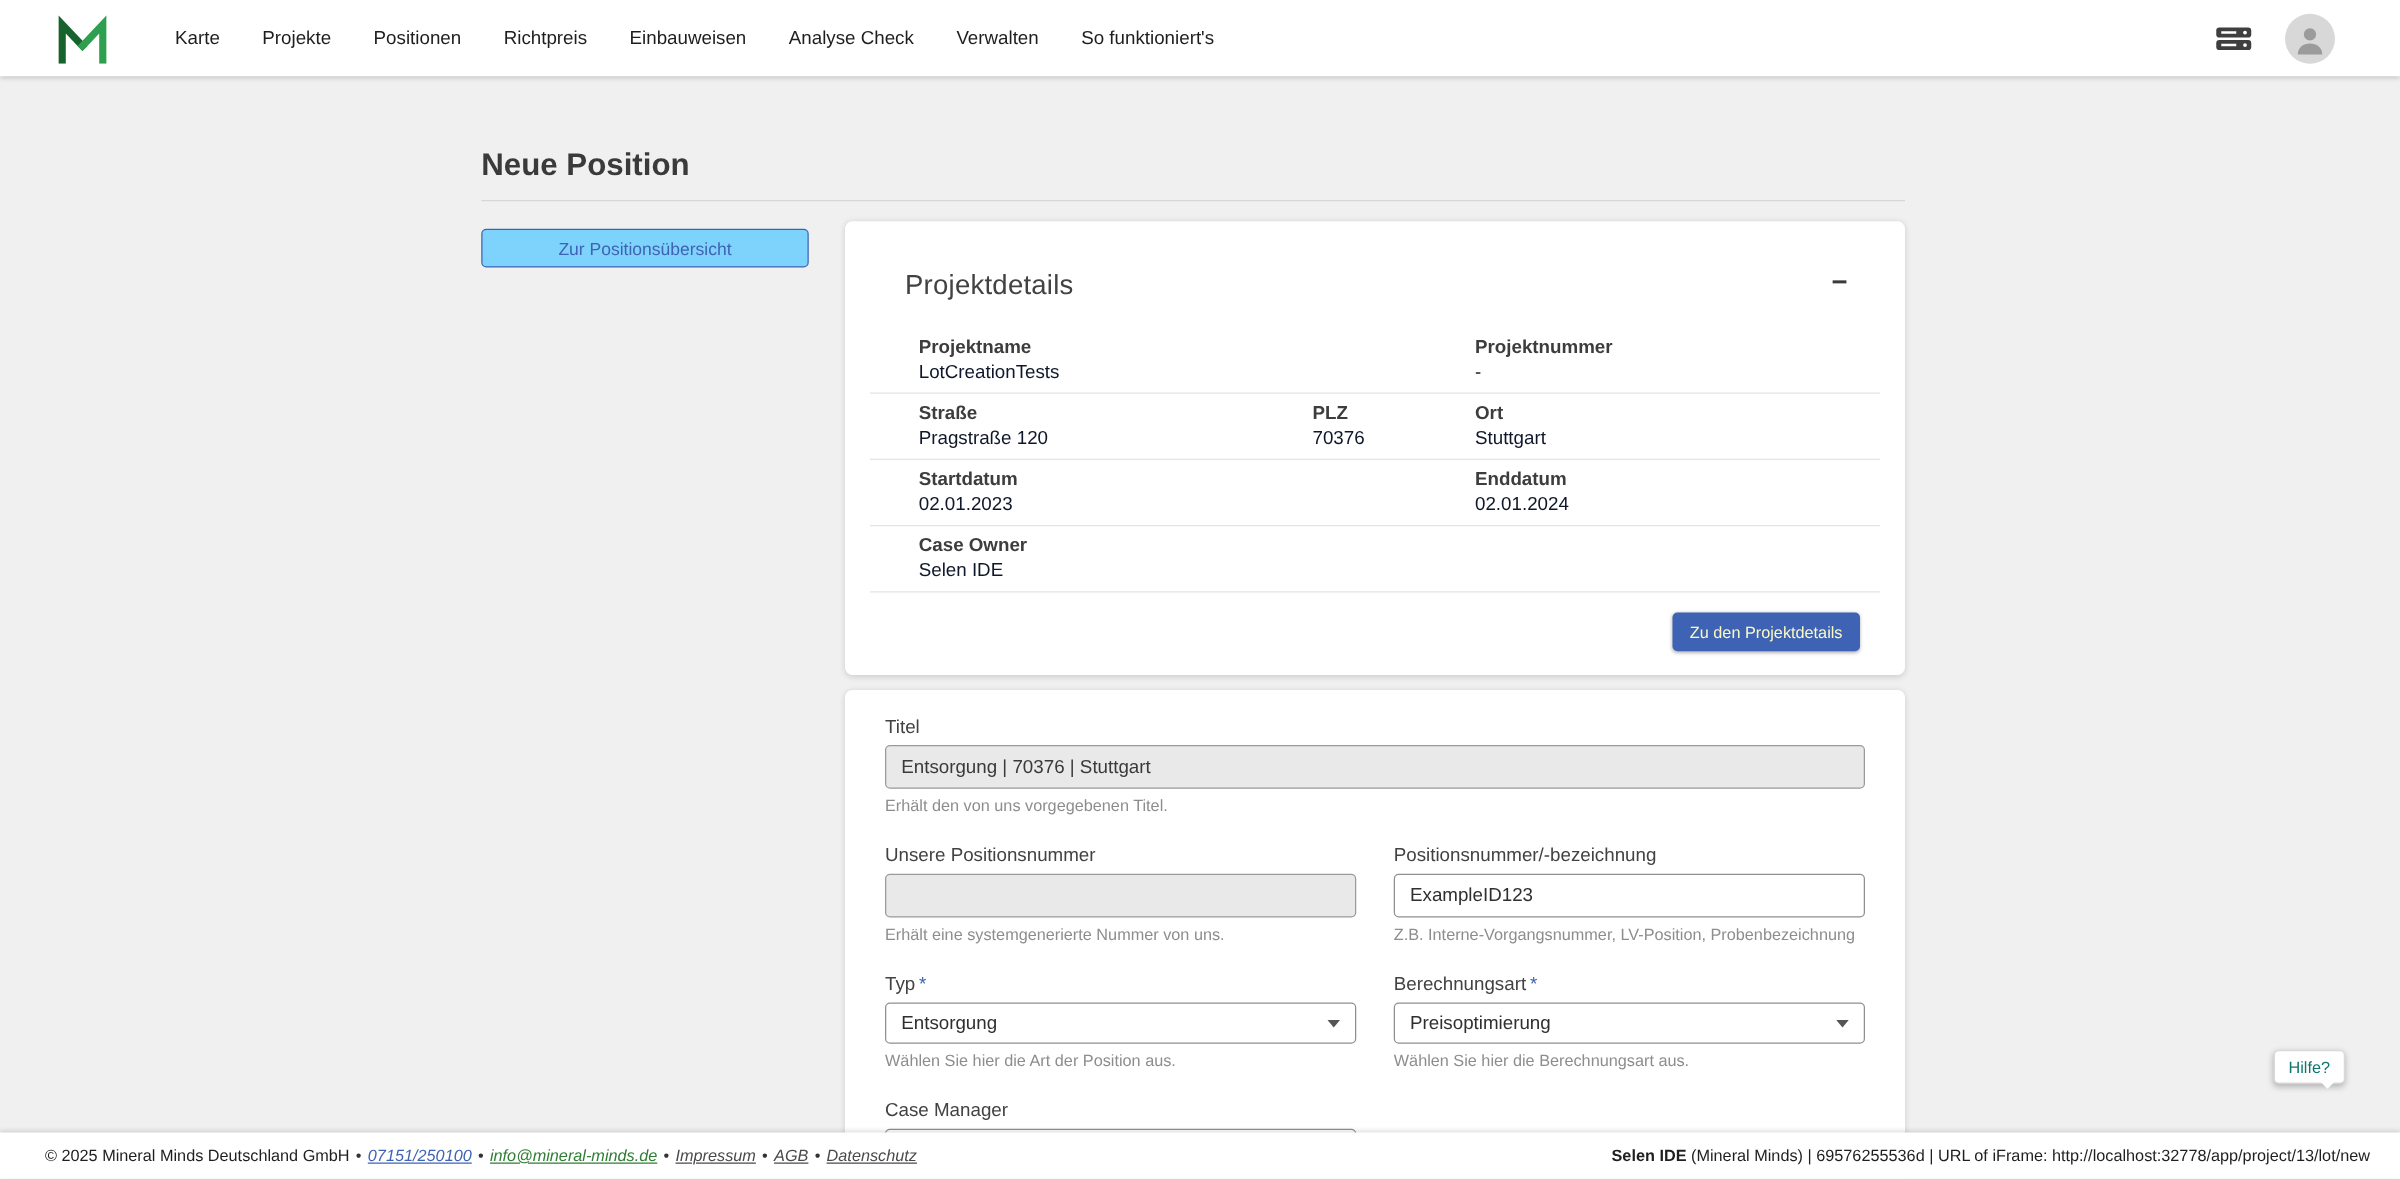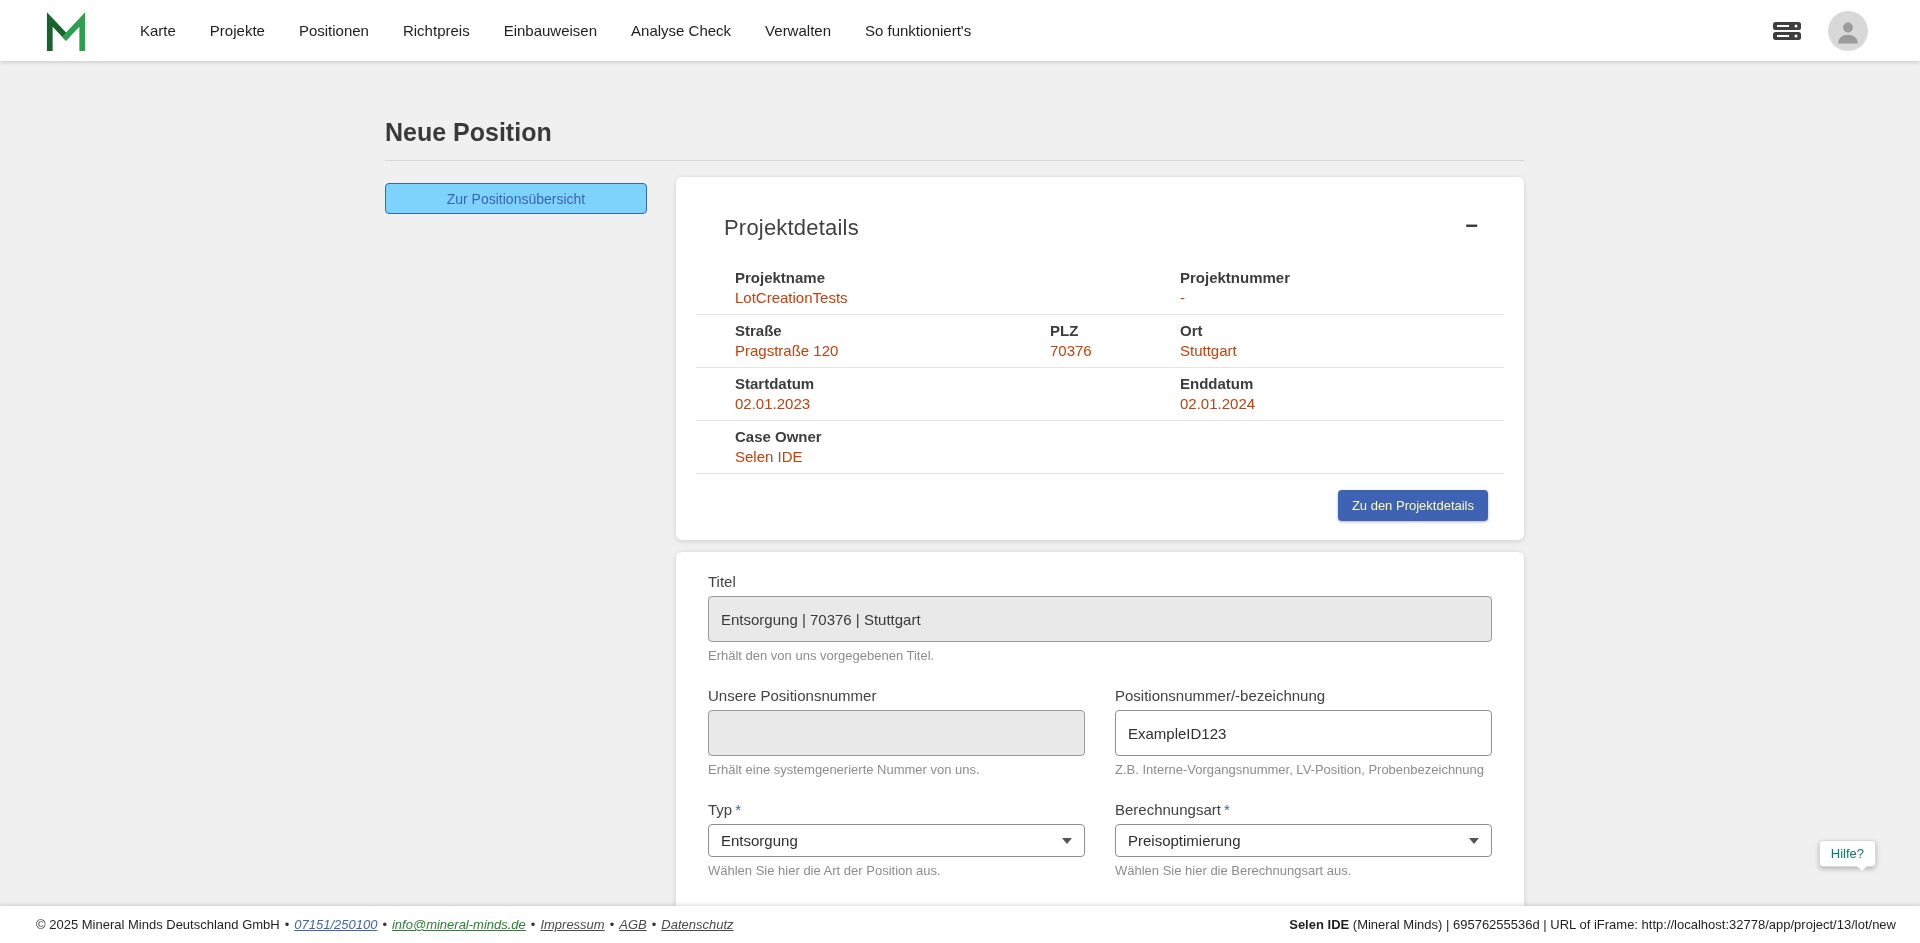--- a/index.html
+++ b/index.html
@@ -51,37 +51,37 @@
   
   .card-header { display: flex; justify-content: space-between; align-items: flex-start; padding: 38px 44px 0 48px; }
   .card-header h2 { margin: 0; font-size: 22px; font-weight: 400; color: #424242; letter-spacing: 0.2px; }
   .collapse-btn { background: none; border: none; font-size: 22px; font-weight: 700; color: #3a3a3a; cursor: pointer; line-height: 1; padding: 0 2px; }
   .detail-table { margin: 21px 20px 0 20px; }
   .detail-row {
     display: grid; grid-template-columns: 315px 130px 1fr;
     border-bottom: 1px solid #e4e4e4; padding: 7px 0 8px 39px;
   }
   .d-label { font-weight: 700; font-size: 15px; color: #3d3d3d; }
-  .d-value { font-size: 15px; color: #c2410c; margin-top: 3px; }
+  .d-value { font-size: 15px; color: #0f172a; margin-top: 3px; }
   .span2 { grid-column: 1 / 3; }
   .col3  { grid-column: 3; }
   .span3 { grid-column: 1 / 4; }
   .card-actions { display: flex; justify-content: flex-end; padding: 16px 36px 19px 0; }
   .primary-btn {
     background: #3e63b4; color: #fef9c3; border: none; border-radius: 4px;
     font-size: 13px; font-family: Liberation Sans, sans-serif; padding: 8px 14px; cursor: pointer;
     box-shadow: 0 1px 3px rgba(0,0,0,0.3);
   }
 
   
   .form-card { padding: 22px 32px 40px 32px; }
   .field-label { display: block; font-size: 15px; color: #424242; line-height: 16px; margin-bottom: 6px; }
   .required { color: #3e63b4; margin-left: 3px; }
   .text-input {
-    display: block; width: 100%; height: 46px;
+    display: block; width: 100%; height: 35px;
     border: 1px solid #8f8f8f; border-radius: 4px;
     padding: 0 12px; font-size: 15px; color: #2f2f2f;
     font-family: inherit; background: #fff;
   }
   .text-input:disabled { background: #e9e9e9; border-color: #9a9a9a; color: #3a3a3a; }
   .help { font-size: 13px; color: #8d8d8d; margin-top: 7px; line-height: 13px; }
   .form-grid { display: grid; grid-template-columns: 1fr 1fr; column-gap: 30px; row-gap: 26px; margin-top: 26px; }
   .select-box {
     display: flex; align-items: center; justify-content: space-between;
     height: 33px; border: 1px solid #8f8f8f; border-radius: 4px;

